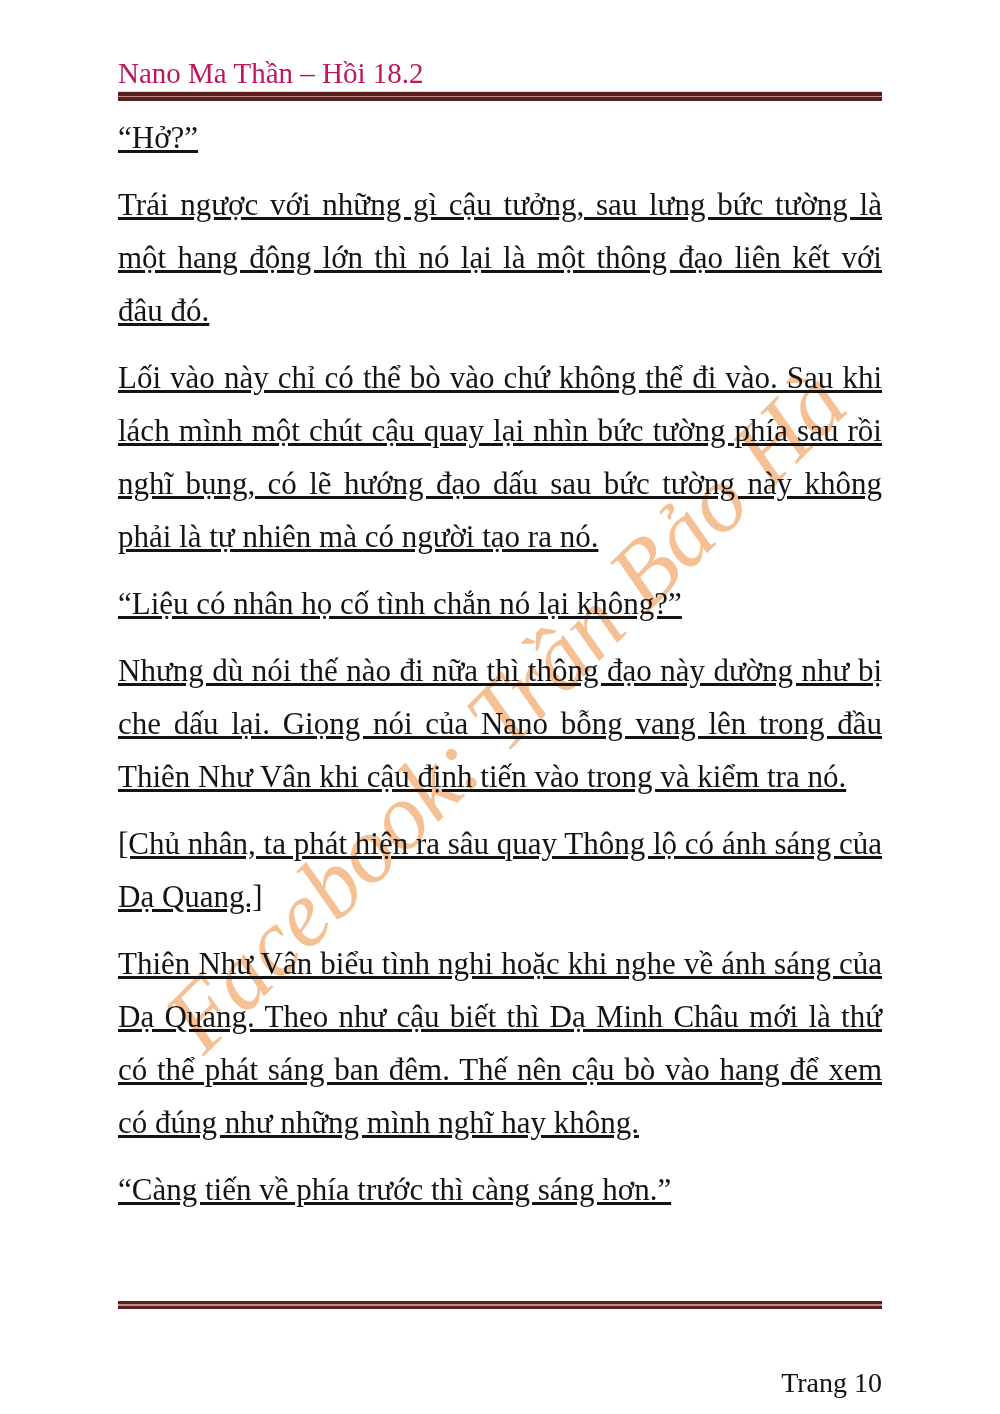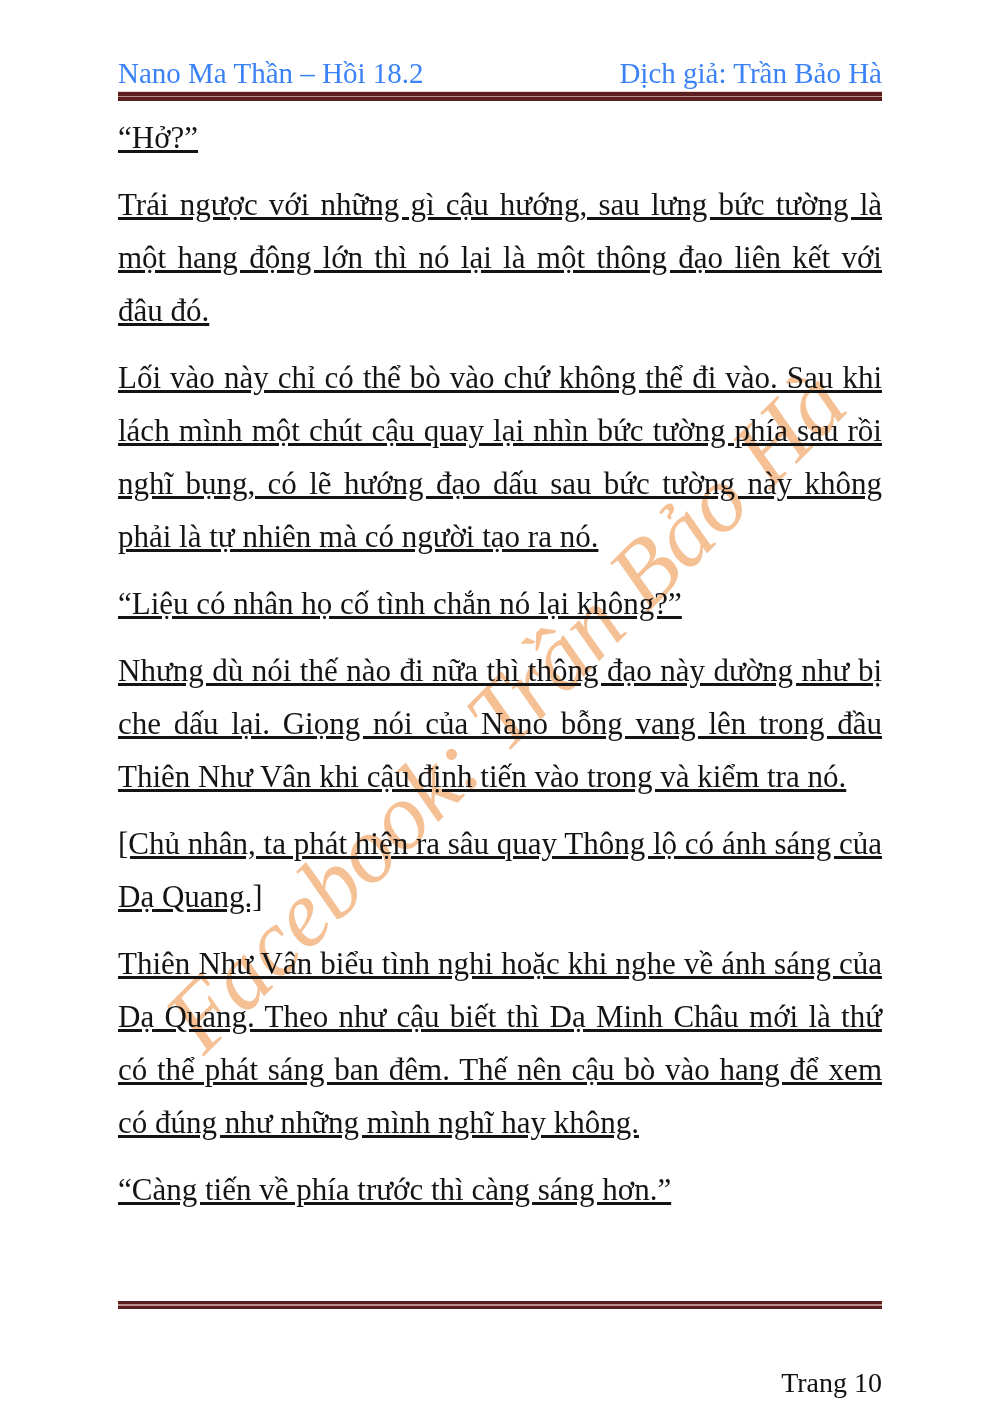--- a/index.html
+++ b/index.html
@@ -30,21 +30,21 @@
   .layer { position: relative; z-index: 1; }
   .margins { padding: 0 118px; }
   
   .header-row {
     display: flex;
     justify-content: space-between;
     align-items: baseline;
     padding-top: 56px;
     font-size: 29px;
     line-height: 34px;
-    color: #3b82f6;
+    color: #be185d;
   }
   .rule {
     height: 10px;
     margin-top: 1px;
     background: linear-gradient(
       to bottom,
       #e7d2ce 0%, #e7d2ce 14%,
       #5a1f1e 14%, #5a1f1e 46%,
       #bb8f8b 46%, #bb8f8b 60%,
       #5a1f1e 60%, #5a1f1e 100%
@@ -87,28 +87,27 @@
 <body>
 
 <div class="page">
 
   <div class="watermark">Facebook: Trần Bảo Hà</div>
 
   <div class="layer margins">
 
     <div class="header-row">
       <span>Nano Ma Thần – Hồi 18.2</span>
-      <span>Dịch giả: Trần Bảo Hà</span>
     </div>
 
     <div class="rule"></div>
 
     <div class="content">
       <p>“Hở?”</p>
-      <p>Trái ngược với những gì cậu hướng, sau lưng bức tường là một hang động lớn thì nó lại là một thông đạo liên kết với đâu đó.</p>
+      <p>Trái ngược với những gì cậu tưởng, sau lưng bức tường là một hang động lớn thì nó lại là một thông đạo liên kết với đâu đó.</p>
       <p>Lối vào này chỉ có thể bò vào chứ không thể đi vào. Sau khi lách mình một chút cậu quay lại nhìn bức tường phía sau rồi nghĩ bụng, có lẽ hướng đạo dấu sau bức tường này không phải là tự nhiên mà có người tạo ra nó.</p>
       <p>“Liệu có nhân họ cố tình chắn nó lại không?”</p>
       <p>Nhưng dù nói thế nào đi nữa thì thông đạo này dường như bị che dấu lại. Giọng nói của Nano bỗng vang lên trong đầu Thiên Như Vân khi cậu định tiến vào trong và kiểm tra nó.</p>
       <p>[Chủ nhân, ta phát hiện ra sâu quay Thông lộ có ánh sáng của Dạ Quang.]</p>
       <p>Thiên Như Vân biểu tình nghi hoặc khi nghe về ánh sáng của Dạ Quang. Theo như cậu biết thì Dạ Minh Châu mới là thứ có thể phát sáng ban đêm. Thế nên cậu bò vào hang để xem có đúng như những mình nghĩ hay không.</p>
       <p>“Càng tiến về phía trước thì càng sáng hơn.”</p>
     </div>
 
   </div>
 

